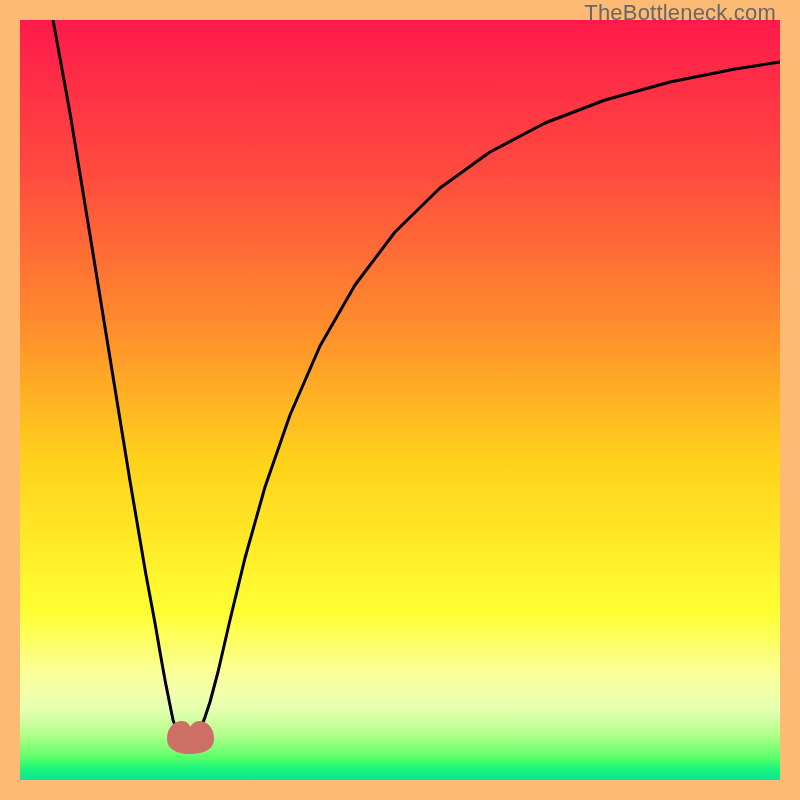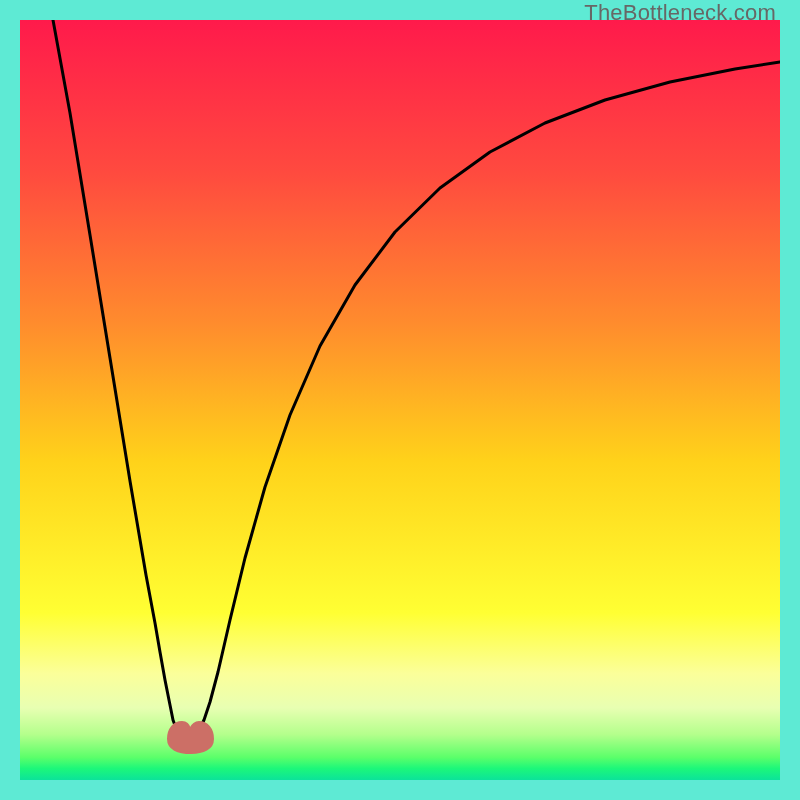--- a/index.html
+++ b/index.html
@@ -7,21 +7,21 @@
     padding: 0;
     width: 800px;
     height: 800px;
     overflow: hidden;
     background: #000;
     font-family: Arial, Helvetica, sans-serif;
   }
   .frame {
     position: absolute;
     inset: 0;
-    background: #5eead4;
+    background: #fdba74;
   }
   .plot {
     position: absolute;
     left: 20px;
     top: 20px;
     width: 760px;
     height: 760px;
     overflow: hidden;
   }
   .watermark {

